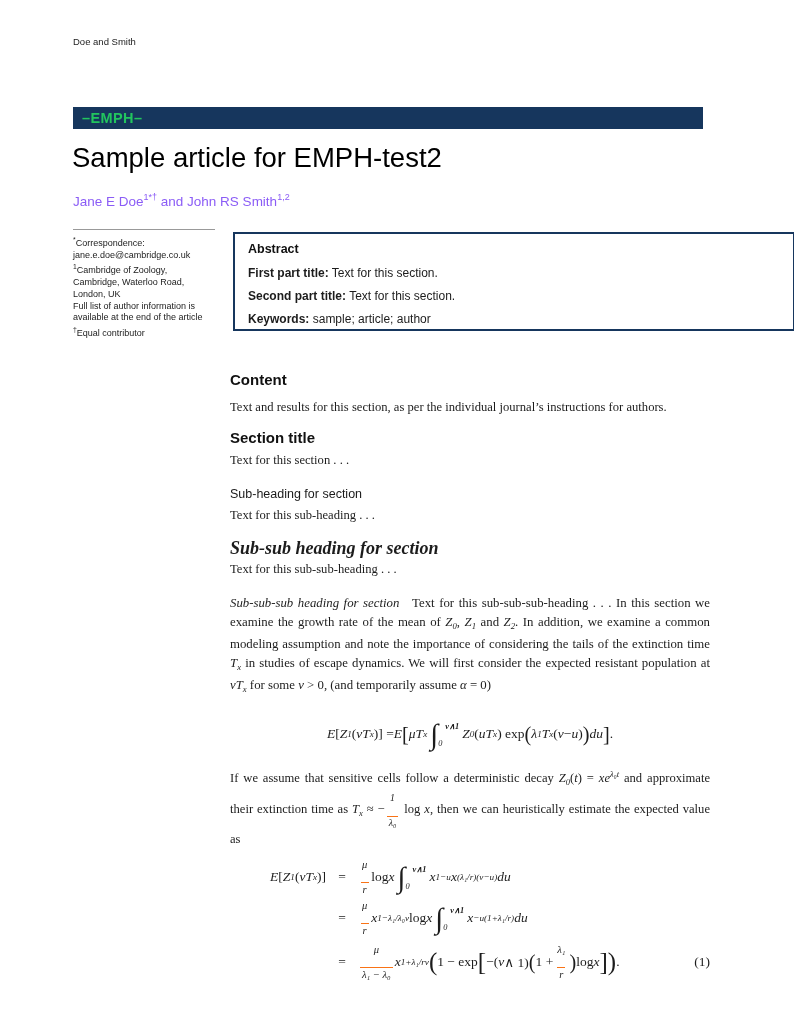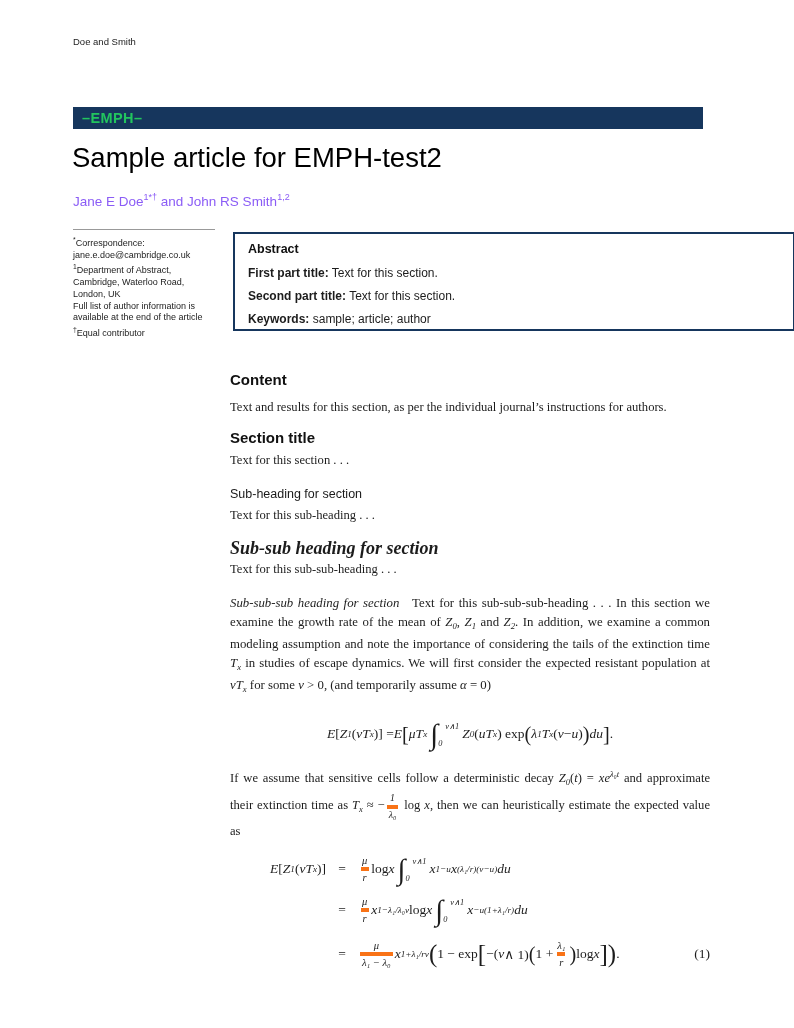--- a/index.html
+++ b/index.html
@@ -42,48 +42,48 @@
   .eqrel{width:32px;text-align:center;}
   .eqrhs{flex:1;display:flex;align-items:center;flex-wrap:nowrap;}
   .eqnum{width:28px;text-align:right;font-style:normal;}
   
   .tk-n{font-style:normal;}
   .tk-i{font-style:italic;}
   .tk-sub{font-size:68%;font-style:italic;vertical-align:-0.35em;}
   .tk-sup{font-size:68%;font-style:italic;vertical-align:0.55em;}
   .tk-frac{display:inline-flex;flex-direction:column;align-items:center;vertical-align:middle;
            font-size:78%;line-height:1.25;font-style:italic;margin:0 2px;text-align:center;}
-  .tk-frac .fd{border-top:4px solid #f97316;padding:0 2px;}
+  .tk-frac .fd{border-top:1px solid #f97316;padding:0 2px;margin-top:11px;}
   .tk-frac .fn{padding:0 2px;}
   .tk-int{display:inline-flex;align-items:stretch;vertical-align:middle;margin:0 2px 0 3px;}
   .intsign{font-size:215%;line-height:1;font-style:normal;}
   .lims{display:flex;flex-direction:column;justify-content:space-between;font-size:62%;
         font-style:italic;margin-left:1px;padding:1px 1px 1px 0;}
-  .lims .hi{margin-left:6px;}
+  .lims .hi{margin-left:6px;font-weight:bold;}
   .lims .lo{margin-left:-1px;}
   .tk-big{font-size:150%;font-weight:300;line-height:1;vertical-align:-0.18em;font-style:normal;}
   .tk-Big{font-size:185%;font-weight:300;line-height:1;vertical-align:-0.22em;font-style:normal;}
 </style>
 </head>
 <body>
 
 <div id="running-head">Doe and Smith</div>
 
 <div id="banner">
   <span>–EMPH–</span>
 </div>
 
 <h1 id="title">Sample article for EMPH-test2</h1>
 
 <div id="authors"><span>Jane E Doe</span><sup>1*†</sup><span> and </span><span>John RS Smith</span><sup>1,2</sup></div>
 
 <aside id="margin-notes">
   <div class="mline"><sup>*</sup><span>Correspondence:</span></div>
   <div class="mline"><span>jane.e.doe@cambridge.co.uk</span></div>
-  <div class="mline"><sup>1</sup><span>Department of Abstract,</span></div>
+  <div class="mline"><sup>1</sup><span>Cambridge of Zoology,</span></div>
   <div class="mline"><span>Cambridge, Waterloo Road,</span></div>
   <div class="mline"><span>London, UK</span></div>
   <div class="mline"><span>Full list of author information is</span></div>
   <div class="mline"><span>available at the end of the article</span></div>
   <div class="mline"><sup>†</sup><span>Equal contributor</span></div>
 </aside>
 
 <section id="abstract-box">
   <div class="abs-heading">Abstract</div>
   <div class="abs-row"><span class="abs-label">First part title:</span> <span>Text for this section.</span></div>

